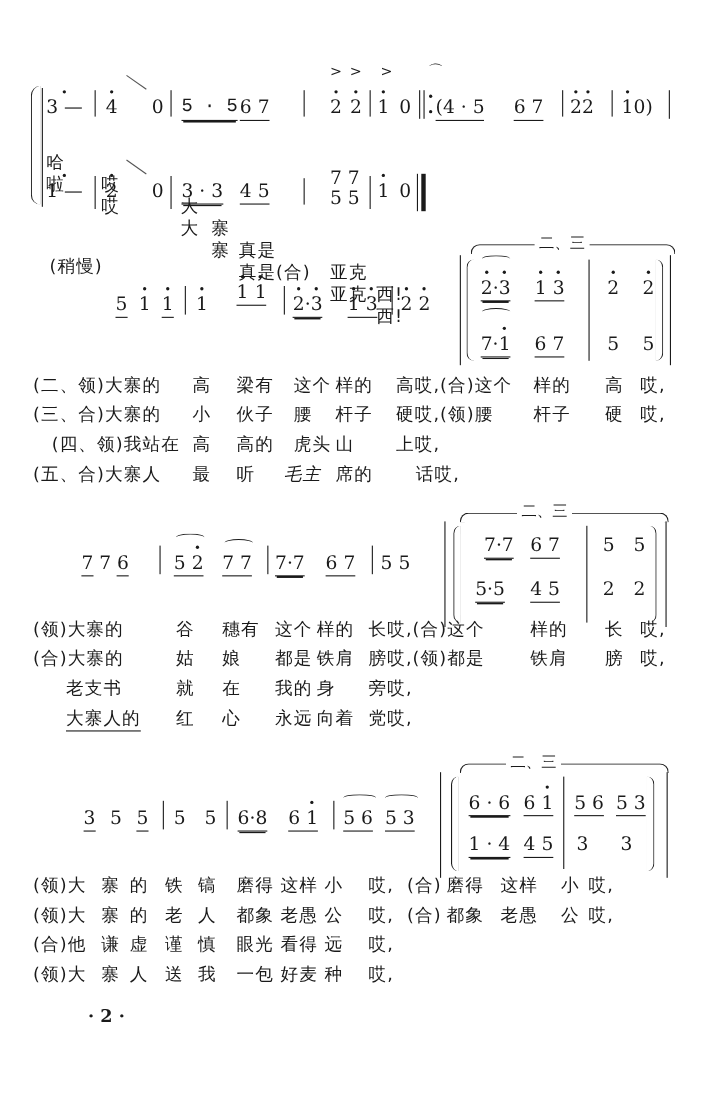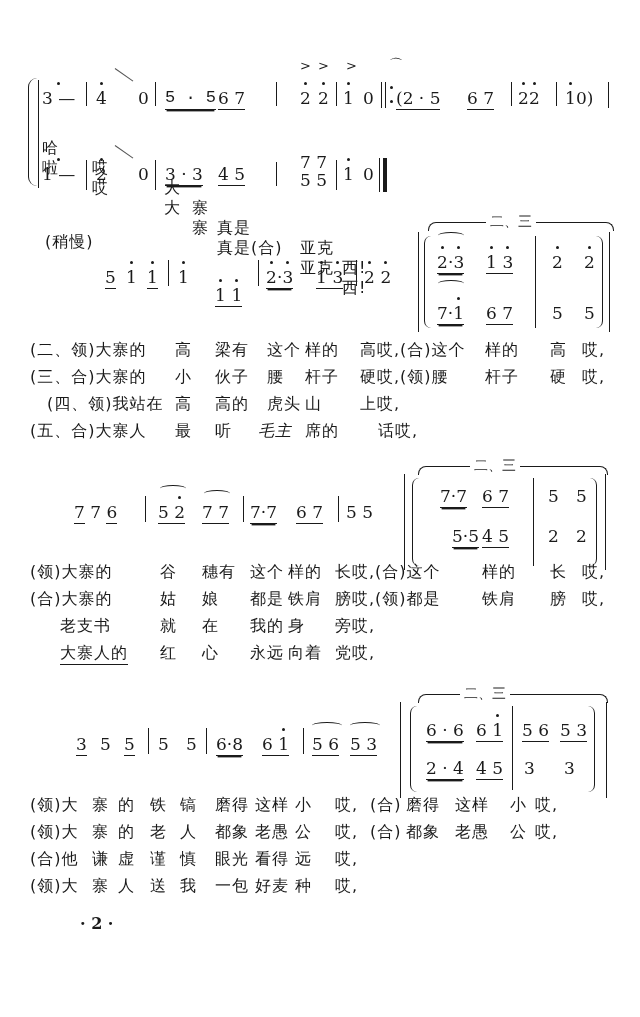--- a/index.html
+++ b/index.html
@@ -51,21 +51,21 @@
   <span class="abs num" style="left:318px;top:88px;"><span class="note"><span class="dot"></span><span>2</span></span></span>
   <div class="bar" style="left:336px;top:82px;height:24px;"></div>
   <span class="abs num" style="left:343px;top:88px;"><span class="note"><span class="dot"></span><span>1</span></span></span>
   <span class="abs num" style="left:363px;top:88px;">0</span>
   <div class="bar" style="left:381px;top:82px;height:26px;"></div>
   <div class="bar" style="left:385px;top:82px;height:26px;"></div>
   <div class="abs" style="left:390px;top:82px;width:3px;height:26px;">
     <div style="position:absolute;top:4px;width:3px;height:3px;border-radius:50%;background:#1a1a1a;"></div>
     <div style="position:absolute;top:18px;width:3px;height:3px;border-radius:50%;background:#1a1a1a;"></div>
   </div>
-  <span class="abs num" style="left:396px;top:88px;"><span class="ul">(2 · 5</span></span>
+  <span class="abs num" style="left:396px;top:88px;"><span class="ul">(4 · 5</span></span>
   <span class="abs num ul" style="left:467px;top:88px;">6 7</span>
   <div class="bar" style="left:511px;top:82px;height:24px;"></div>
   <span class="abs num" style="left:518px;top:88px;"><span class="note"><span class="dot"></span>2</span><span class="note"><span class="dot"></span>2</span></span>
   <div class="bar" style="left:556px;top:82px;height:24px;"></div>
   <span class="abs num" style="left:565px;top:88px;"><span class="note"><span class="dot"></span>1</span>0)</span>
   <div class="bar" style="left:608px;top:82px;height:26px;"></div>
 
   <div class="abs lyr" style="left:42px;top:118px;">
     <span style="position:absolute;left:0;">哈</span>
     <span style="position:absolute;left:50px;">哎</span>
@@ -103,21 +103,21 @@
 </div>
 
 <div>
   <span class="abs lyr" style="left:45px;top:232px;">(稍慢)</span>
 
   <span class="abs num" style="left:105px;top:267px;"><span class="ul">5</span></span>
   <span class="abs num" style="left:126px;top:267px;"><span class="note"><span class="dot"></span>1</span></span>
   <span class="abs num" style="left:147px;top:267px;"><span class="note ul"><span class="dot"></span>1</span></span>
   <div class="bar" style="left:168px;top:260px;height:26px;"></div>
   <span class="abs num" style="left:178px;top:267px;"><span class="note"><span class="dot"></span>1</span></span>
-  <span class="abs num ul" style="left:215px;top:285px;"><span class="note"><span class="dot"></span>1</span> <span class="note"><span class="dot"></span>1</span></span>
+  <span class="abs num ul" style="left:215px;top:256px;"><span class="note"><span class="dot"></span>1</span> <span class="note"><span class="dot"></span>1</span></span>
   <div class="bar" style="left:258px;top:260px;height:26px;"></div>
   <span class="abs num ul ul2" style="left:266px;top:267px;"><span class="note"><span class="dot"></span>2</span>·<span class="note"><span class="dot"></span>3</span></span>
   <span class="abs num ul" style="left:316px;top:267px;"><span class="note"><span class="dot"></span>1</span> <span class="note"><span class="dot"></span>3</span></span>
   <div class="bar" style="left:356px;top:260px;height:26px;"></div>
   <span class="abs num" style="left:364px;top:267px;"><span class="note"><span class="dot"></span>2</span> <span class="note"><span class="dot"></span>2</span></span>
 
   <div class="volta" style="left:428px;top:222px;width:184px;"></div>
   <span class="volta-label" style="left:486px;top:214px;">二、三</span>
   <div class="bar" style="left:418px;top:232px;height:100px;"></div>
   <div class="brace-l" style="left:424px;top:236px;width:6px;height:92px;"></div>
@@ -156,21 +156,21 @@
 
   <div class="volta" style="left:418px;top:466px;width:188px;"></div>
   <span class="volta-label" style="left:470px;top:458px;">二、三</span>
   <div class="bar" style="left:404px;top:474px;height:96px;"></div>
   <div class="brace-l" style="left:412px;top:478px;width:6px;height:88px;"></div>
   <span class="abs num ul ul2" style="left:440px;top:486px;">7·7</span>
   <span class="abs num ul" style="left:482px;top:486px;">6 7</span>
   <div class="bar" style="left:533px;top:478px;height:88px;"></div>
   <span class="abs num" style="left:548px;top:486px;">5</span>
   <span class="abs num" style="left:576px;top:486px;">5</span>
-  <span class="abs num ul ul2" style="left:452px;top:526px;text-align:right;">5·5</span>
+  <span class="abs num ul ul2" style="left:432px;top:526px;text-align:right;">5·5</span>
   <span class="abs num ul" style="left:482px;top:526px;">4 5</span>
   <span class="abs num" style="left:548px;top:526px;">2</span>
   <span class="abs num" style="left:576px;top:526px;">2</span>
   <div class="brace-r" style="left:590px;top:478px;width:6px;height:88px;"></div>
   <div class="bar" style="left:605px;top:474px;height:96px;"></div>
 
   <div class="abs lyr" style="left:30px;top:562px;"><span style="position:absolute;left:0;">(领)大寨的</span><span style="position:absolute;left:130px;">谷</span><span style="position:absolute;left:172px;">穗有</span><span style="position:absolute;left:220px;">这个</span><span style="position:absolute;left:258px;">样的</span><span style="position:absolute;left:305px;">长哎,(合)这个</span><span style="position:absolute;left:452px;">样的</span><span style="position:absolute;left:520px;">长</span><span style="position:absolute;left:552px;">哎,</span></div>
   <div class="abs lyr" style="left:30px;top:589px;"><span style="position:absolute;left:0;">(合)大寨的</span><span style="position:absolute;left:130px;">姑</span><span style="position:absolute;left:172px;">娘</span><span style="position:absolute;left:220px;">都是</span><span style="position:absolute;left:258px;">铁肩</span><span style="position:absolute;left:305px;">膀哎,(领)都是</span><span style="position:absolute;left:452px;">铁肩</span><span style="position:absolute;left:520px;">膀</span><span style="position:absolute;left:552px;">哎,</span></div>
   <div class="abs lyr" style="left:30px;top:616px;"><span style="position:absolute;left:30px;">老支书</span><span style="position:absolute;left:130px;">就</span><span style="position:absolute;left:172px;">在</span><span style="position:absolute;left:220px;">我的</span><span style="position:absolute;left:258px;">身</span><span style="position:absolute;left:305px;">旁哎,</span></div>
   <div class="abs lyr" style="left:30px;top:643px;"><span class="ul" style="position:absolute;left:30px;">大寨人的</span><span style="position:absolute;left:130px;">红</span><span style="position:absolute;left:172px;">心</span><span style="position:absolute;left:220px;">永远</span><span style="position:absolute;left:258px;">向着</span><span style="position:absolute;left:305px;">党哎,</span></div>
@@ -194,21 +194,21 @@
 
   <div class="volta" style="left:418px;top:694px;width:188px;"></div>
   <span class="volta-label" style="left:460px;top:686px;">二、三</span>
   <div class="bar" style="left:400px;top:702px;height:96px;"></div>
   <div class="brace-l" style="left:410px;top:706px;width:6px;height:86px;"></div>
   <span class="abs num ul ul2" style="left:426px;top:720px;">6 · 6</span>
   <span class="abs num ul" style="left:476px;top:720px;">6 <span class="note"><span class="dot"></span>1</span></span>
   <div class="bar" style="left:512px;top:706px;height:84px;"></div>
   <span class="abs num ul" style="left:522px;top:720px;">5 6</span>
   <span class="abs num ul" style="left:560px;top:720px;">5 3</span>
-  <span class="abs num ul ul2" style="left:426px;top:758px;">2 · 4</span>
+  <span class="abs num ul ul2" style="left:426px;top:758px;">1 · 4</span>
   <span class="abs num ul" style="left:476px;top:758px;">4 5</span>
   <span class="abs num" style="left:524px;top:758px;">3</span>
   <span class="abs num" style="left:564px;top:758px;">3</span>
   <div class="brace-r" style="left:588px;top:706px;width:6px;height:86px;"></div>
   <div class="bar" style="left:606px;top:702px;height:96px;"></div>
 
   <div class="abs lyr" style="left:30px;top:795px;"><span style="position:absolute;left:0;">(领)大</span><span style="position:absolute;left:62px;">寨</span><span style="position:absolute;left:88px;">的</span><span style="position:absolute;left:120px;">铁</span><span style="position:absolute;left:150px;">镐</span><span style="position:absolute;left:185px;">磨得</span><span style="position:absolute;left:225px;">这样</span><span style="position:absolute;left:265px;">小</span><span style="position:absolute;left:305px;">哎,</span><span style="position:absolute;left:340px;">(合)</span><span style="position:absolute;left:376px;">磨得</span><span style="position:absolute;left:425px;">这样</span><span style="position:absolute;left:480px;">小</span><span style="position:absolute;left:505px;">哎,</span></div>
   <div class="abs lyr" style="left:30px;top:822px;"><span style="position:absolute;left:0;">(领)大</span><span style="position:absolute;left:62px;">寨</span><span style="position:absolute;left:88px;">的</span><span style="position:absolute;left:120px;">老</span><span style="position:absolute;left:150px;">人</span><span style="position:absolute;left:185px;">都象</span><span style="position:absolute;left:225px;">老愚</span><span style="position:absolute;left:265px;">公</span><span style="position:absolute;left:305px;">哎,</span><span style="position:absolute;left:340px;">(合)</span><span style="position:absolute;left:376px;">都象</span><span style="position:absolute;left:425px;">老愚</span><span style="position:absolute;left:480px;">公</span><span style="position:absolute;left:505px;">哎,</span></div>
   <div class="abs lyr" style="left:30px;top:849px;"><span style="position:absolute;left:0;">(合)他</span><span style="position:absolute;left:62px;">谦</span><span style="position:absolute;left:88px;">虚</span><span style="position:absolute;left:120px;">谨</span><span style="position:absolute;left:150px;">慎</span><span style="position:absolute;left:185px;">眼光</span><span style="position:absolute;left:225px;">看得</span><span style="position:absolute;left:265px;">远</span><span style="position:absolute;left:305px;">哎,</span></div>
   <div class="abs lyr" style="left:30px;top:876px;"><span style="position:absolute;left:0;">(领)大</span><span style="position:absolute;left:62px;">寨</span><span style="position:absolute;left:88px;">人</span><span style="position:absolute;left:120px;">送</span><span style="position:absolute;left:150px;">我</span><span style="position:absolute;left:185px;">一包</span><span style="position:absolute;left:225px;">好麦</span><span style="position:absolute;left:265px;">种</span><span style="position:absolute;left:305px;">哎,</span></div>

